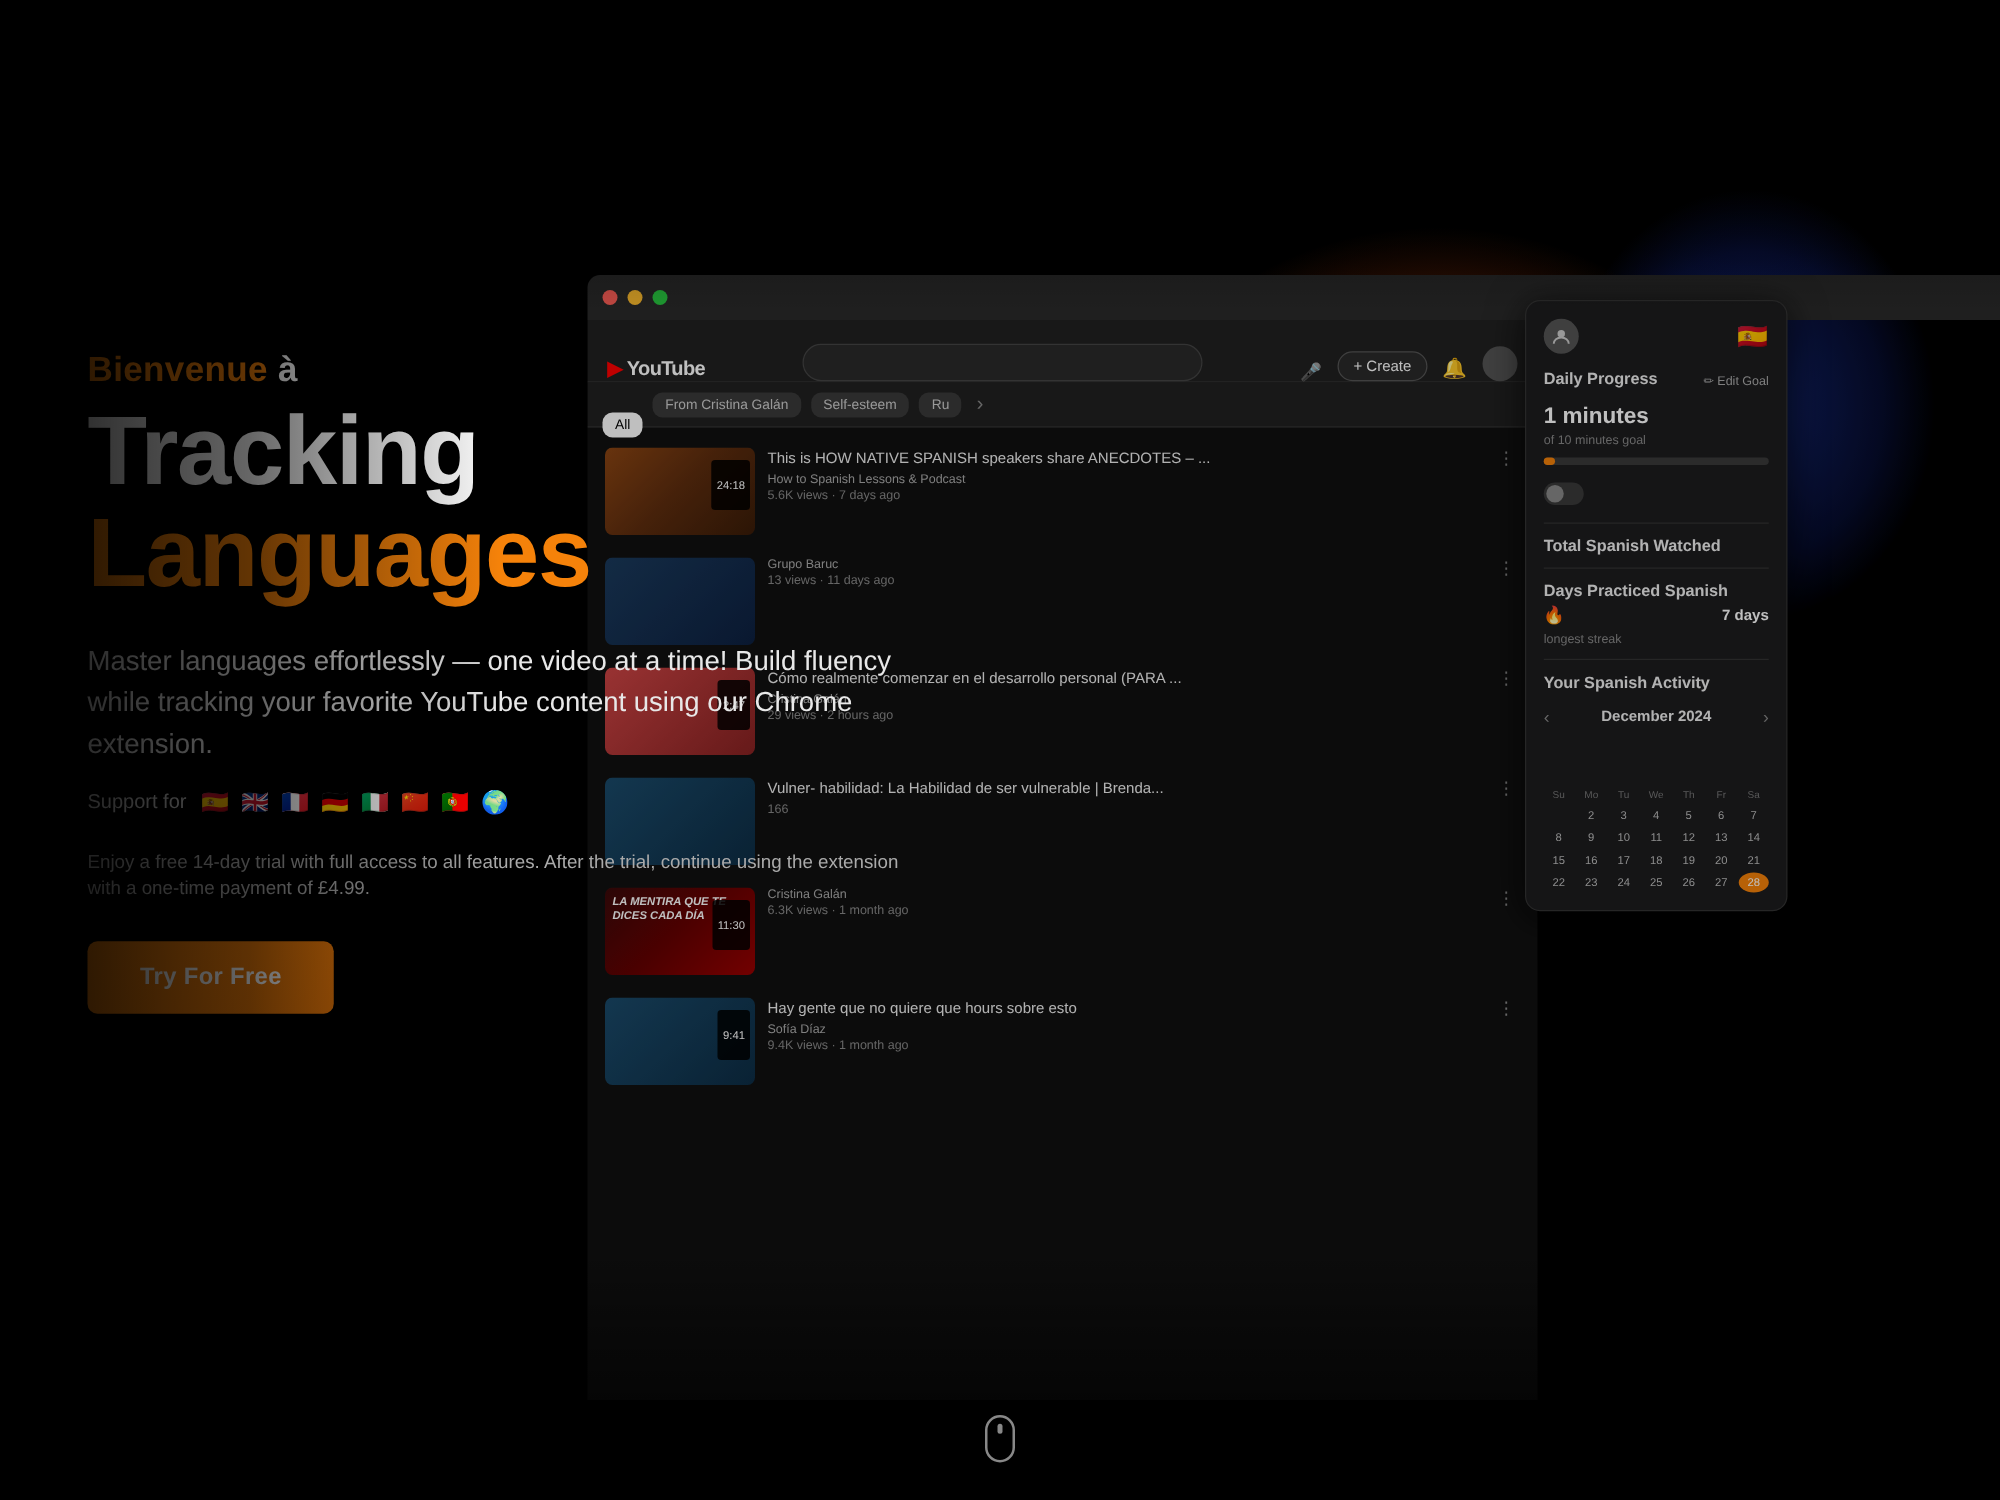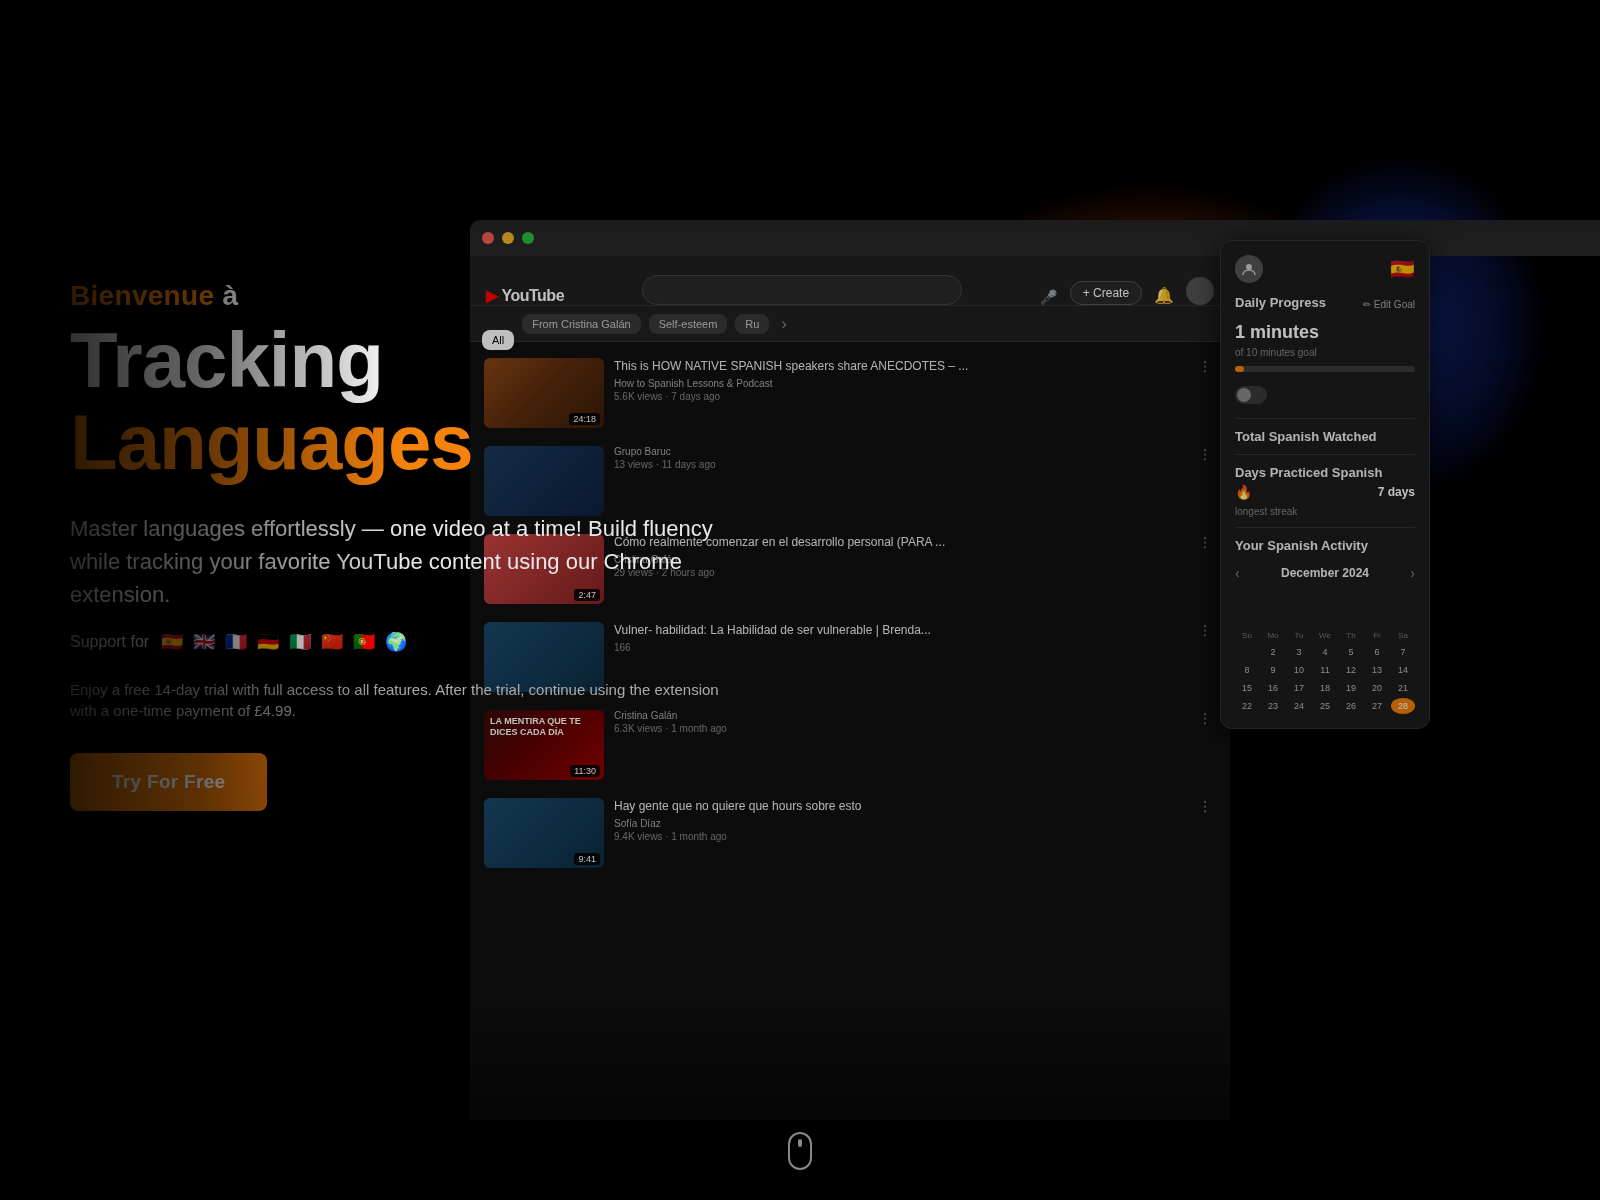--- a/index.html
+++ b/index.html
@@ -270,36 +270,37 @@
       background: #333;
       flex-shrink: 0;
       position: relative;
       overflow: hidden;
     }
 
     .yt-thumb-img {
       width: 100%;
       height: 100%;
       background: linear-gradient(135deg, #444 0%, #222 100%);
+      font-style: italic;
     }
 
     .yt-thumb-img.spanish { background: linear-gradient(135deg, #8B4513 0%, #5c2c0e 50%, #3a1c08 100%); }
     .yt-thumb-img.music { background: linear-gradient(135deg, #1a3a5c 0%, #0d2040 100%); }
     .yt-thumb-img.orange { background: linear-gradient(135deg, #c44 0%, #822 100%); }
     .yt-thumb-img.red-text { background: linear-gradient(135deg, #3a0a0a 0%, #600 50%, #900 100%); }
     .yt-thumb-img.coastal { background: linear-gradient(135deg, #1a4a6a 0%, #0d2d45 100%); }
 
     .yt-duration {
       position: absolute;
-      bottom: 3px;
+      bottom: 20px;
       right: 4px;
       background: rgba(0,0,0,0.85);
       color: #fff;
       font-size: 9px;
-      padding: 1px 4px;
+      padding: 15px 4px;
       border-radius: 3px;
     }
 
     .yt-video-info {
       flex: 1;
     }
 
     .yt-video-title {
       font-size: 12px;
       color: #eee;

